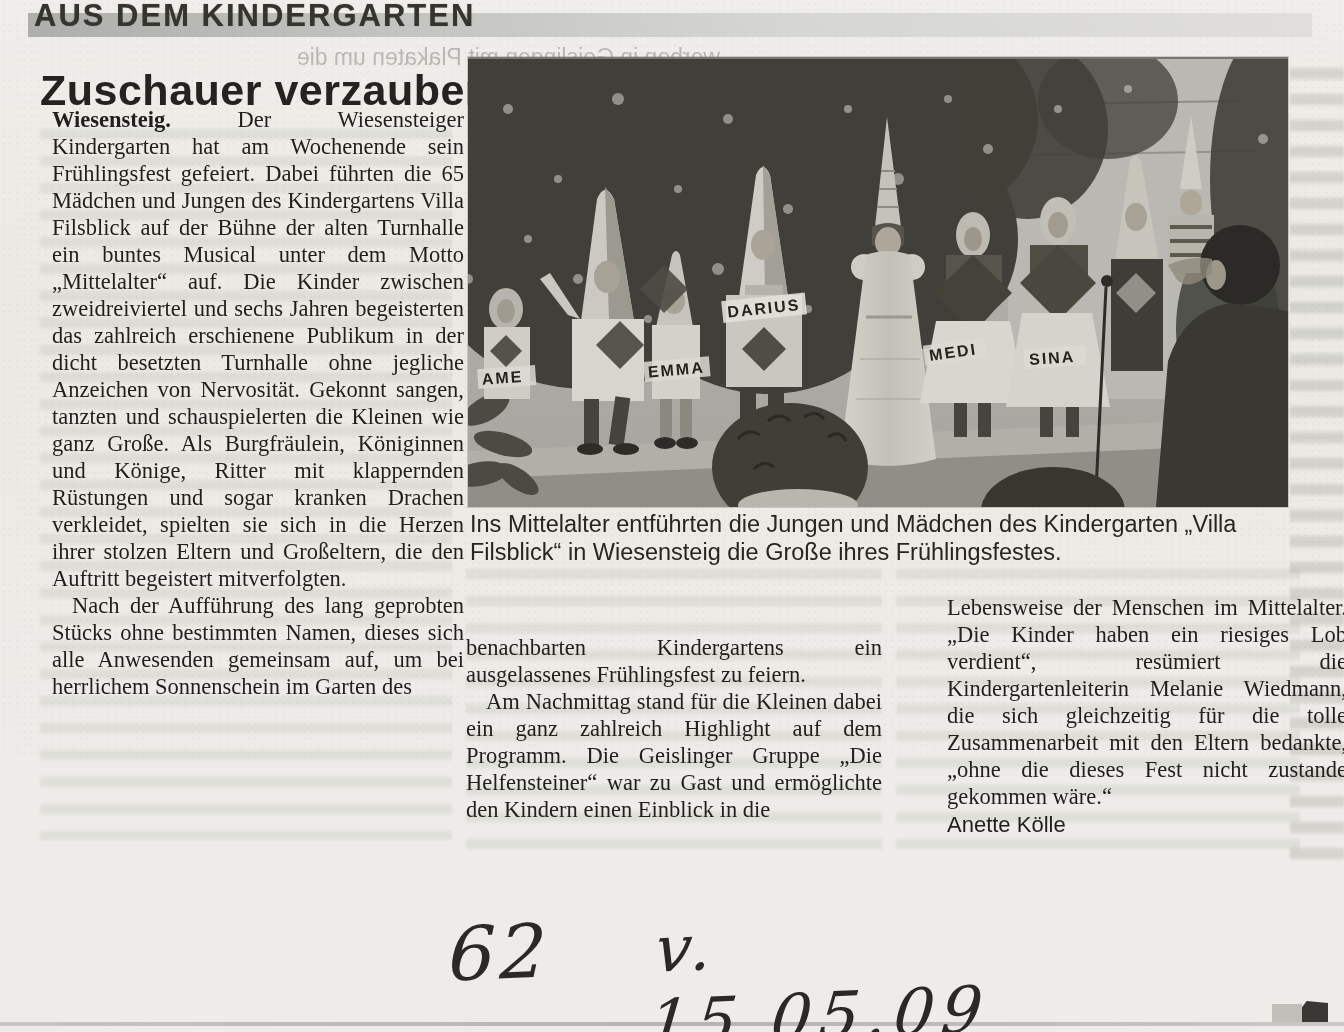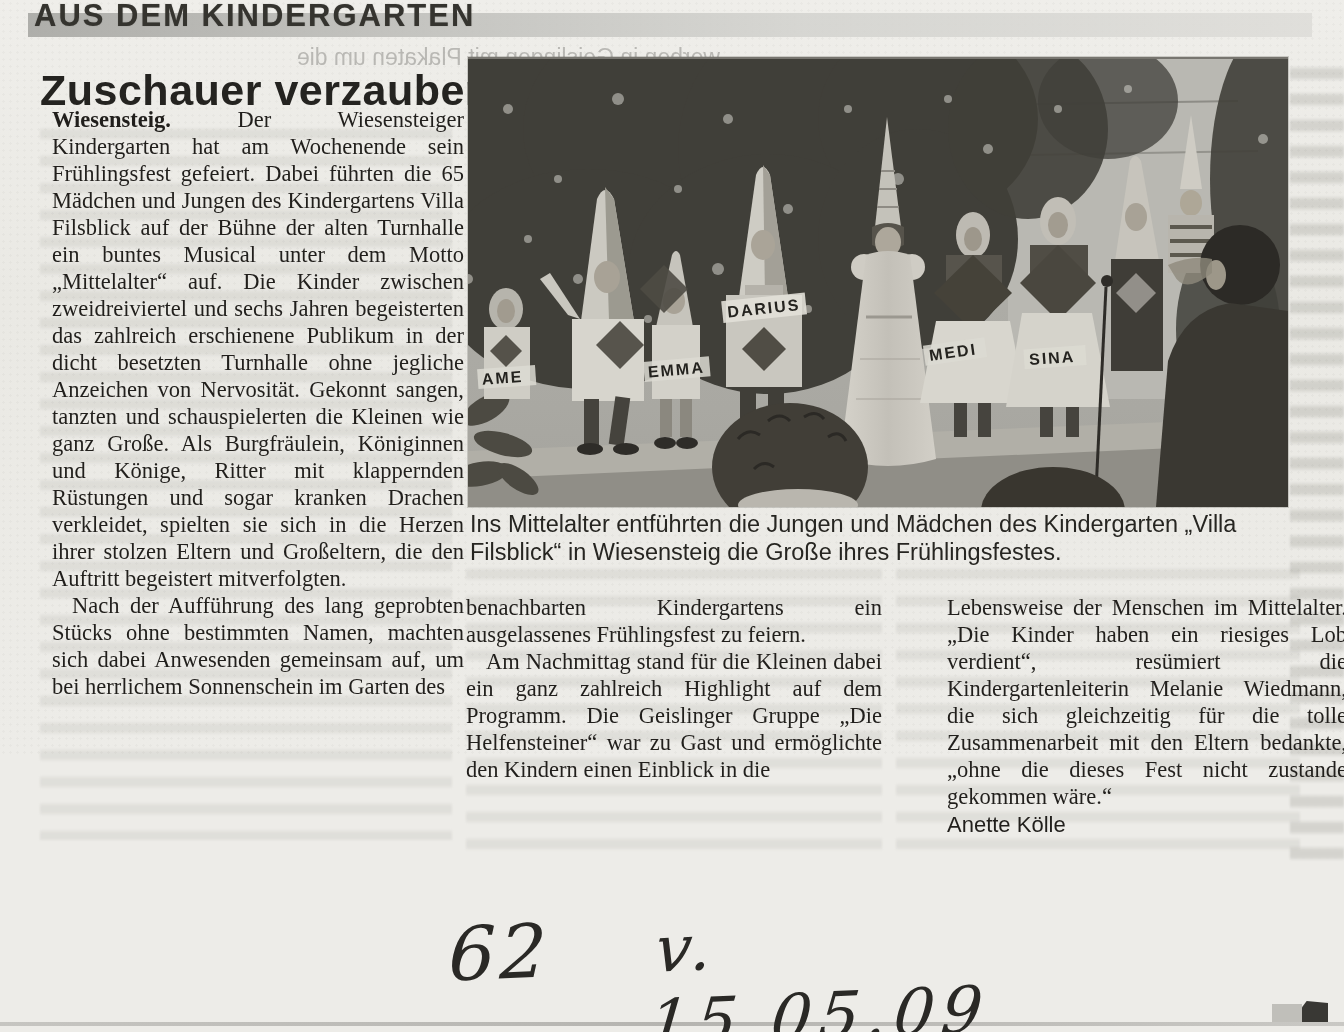--- a/index.html
+++ b/index.html
@@ -45,21 +45,21 @@
   }
   
   .col{
     position:absolute;top:594px;
     font-size:22.5px;line-height:27px;text-align:justify;
     color:#211f1c;z-index:2;
   }
   .col p{margin:0;}
   .col p + p{text-indent:20px;margin-top:0;}
   .col-left{left:52px;top:106px;width:412px;}
-  .col-mid{left:466px;width:416px;}
+  .col-mid{left:466px;width:416px;margin-top:40px;}
   .col-right{left:947px;width:400px;}
   .lead{font-weight:700;}
   .author{
     display:block;text-align:left;
     font-family:Liberation Sans, sans-serif;
     font-size:22px;margin-top:1px;color:#211f1c;
   }
   
   .photo{
     position:absolute;left:468px;top:57px;width:820px;height:448px;
@@ -129,21 +129,21 @@
 
   <div class="kicker-band"></div>
   <div class="kicker">AUS DEM KINDERGARTEN</div>
 
   <div class="ghost-line">werben in Geislingen mit Plakaten um die</div>
 
   <div class="headline">Zuschauer verzaubert</div>
 
   <div class="col col-left">
     <p><span class="lead">Wiesensteig.</span> <span>Der Wiesensteiger Kindergarten hat am Wochenende sein Frühlingsfest gefeiert. Dabei führten die 65 Mädchen und Jungen des Kindergartens Villa Filsblick auf der Bühne der alten Turnhalle ein buntes Musical unter dem Motto „Mittelalter“ auf. Die Kinder zwischen zweidreiviertel und sechs Jahren begeisterten das zahlreich erschienene Publikum in der dicht besetzten Turnhalle ohne jegliche Anzeichen von Nervosität. Gekonnt sangen, tanzten und schauspielerten die Kleinen wie ganz Große. Als Burgfräulein, Königinnen und Könige, Ritter mit klappernden Rüstungen und sogar kranken Drachen verkleidet, spielten sie sich in die Herzen ihrer stolzen Eltern und Großeltern, die den Auftritt begeistert mitverfolgten.</span></p>
-    <p>Nach der Aufführung des lang geprobten Stücks ohne bestimmten Namen, machten sich dabei Anwesenden gemeinsam auf, um bei herrlichem Sonnenschein im Garten des</p>
+    <p>Nach der Aufführung des lang geprobten Stücks ohne bestimmten Namen, dieses sich alle Anwesenden gemeinsam auf, um bei herrlichem Sonnenschein im Garten des</p>
   </div>
 
   <figure class="photo" style="margin:0;">
     <svg width="820" height="448" viewBox="0 0 820 448">
       <defs>
         <linearGradient id="wall" x1="0" y1="0" x2="0" y2="1">
           <stop offset="0" stop-color="#b7b6b0"></stop>
             <stop offset="1" stop-color="#a5a49e"></stop>
         </linearGradient>
         <linearGradient id="dress" x1="0" y1="0" x2="1" y2="0">

